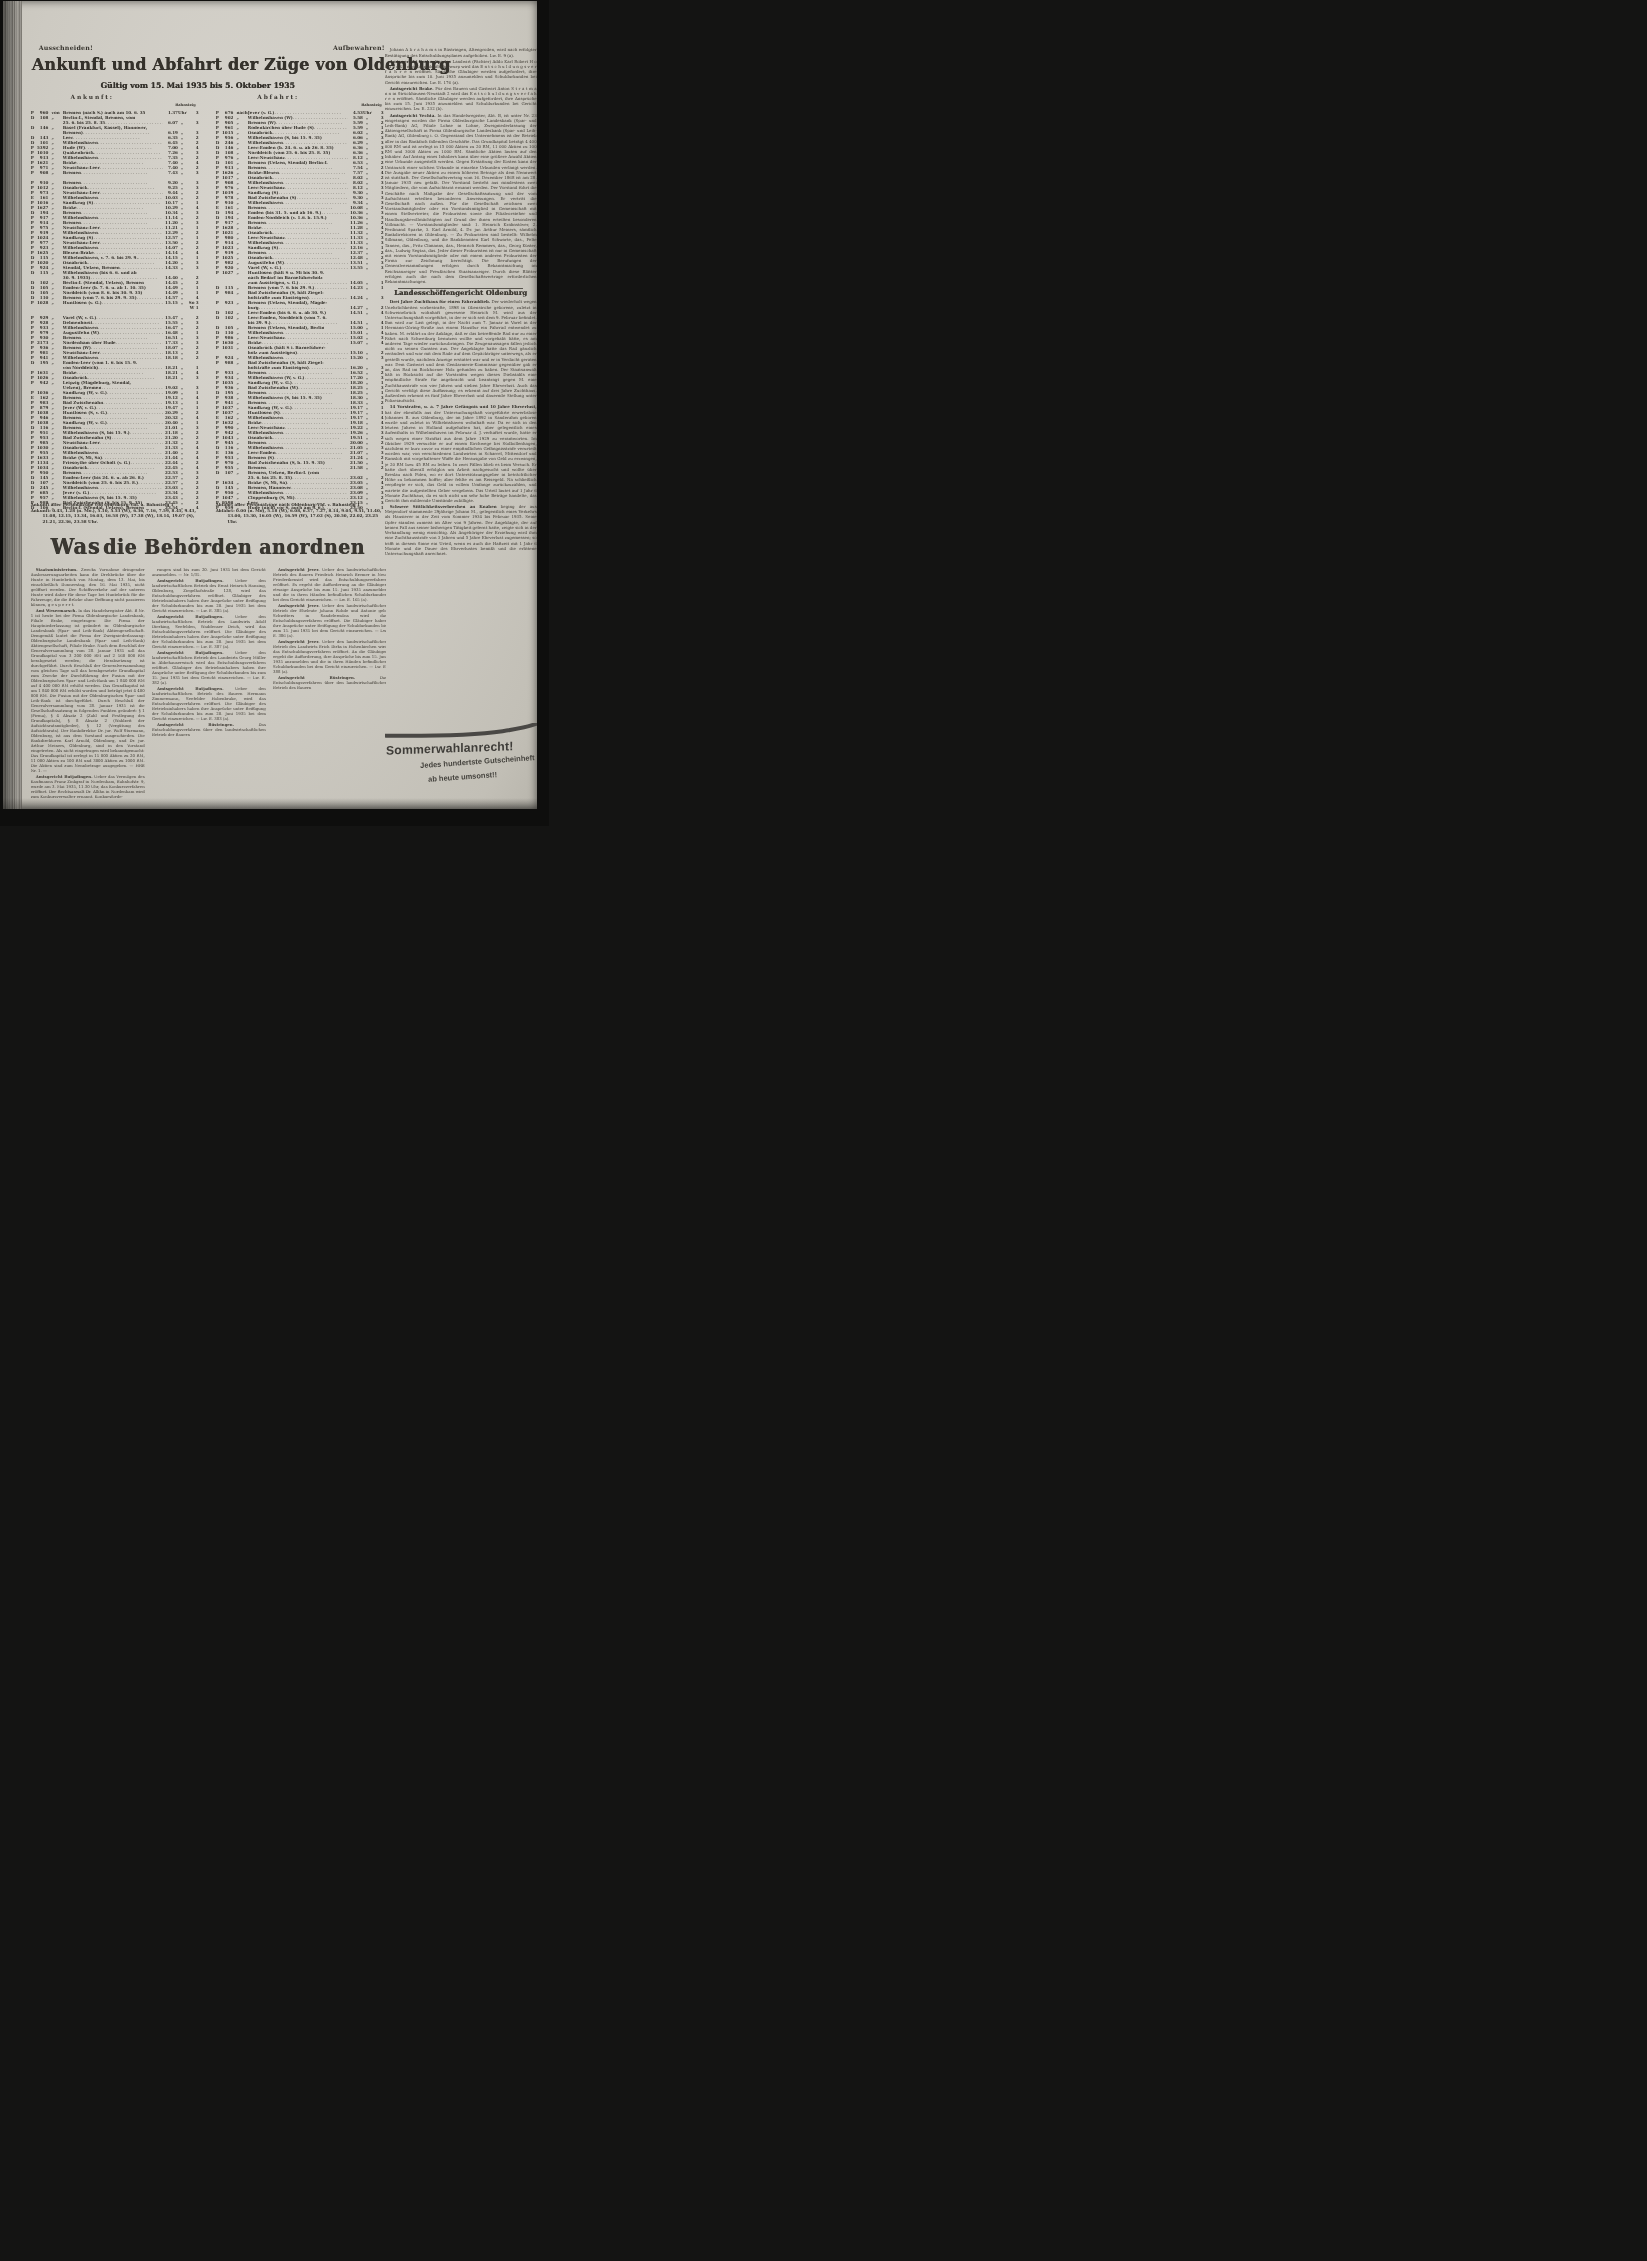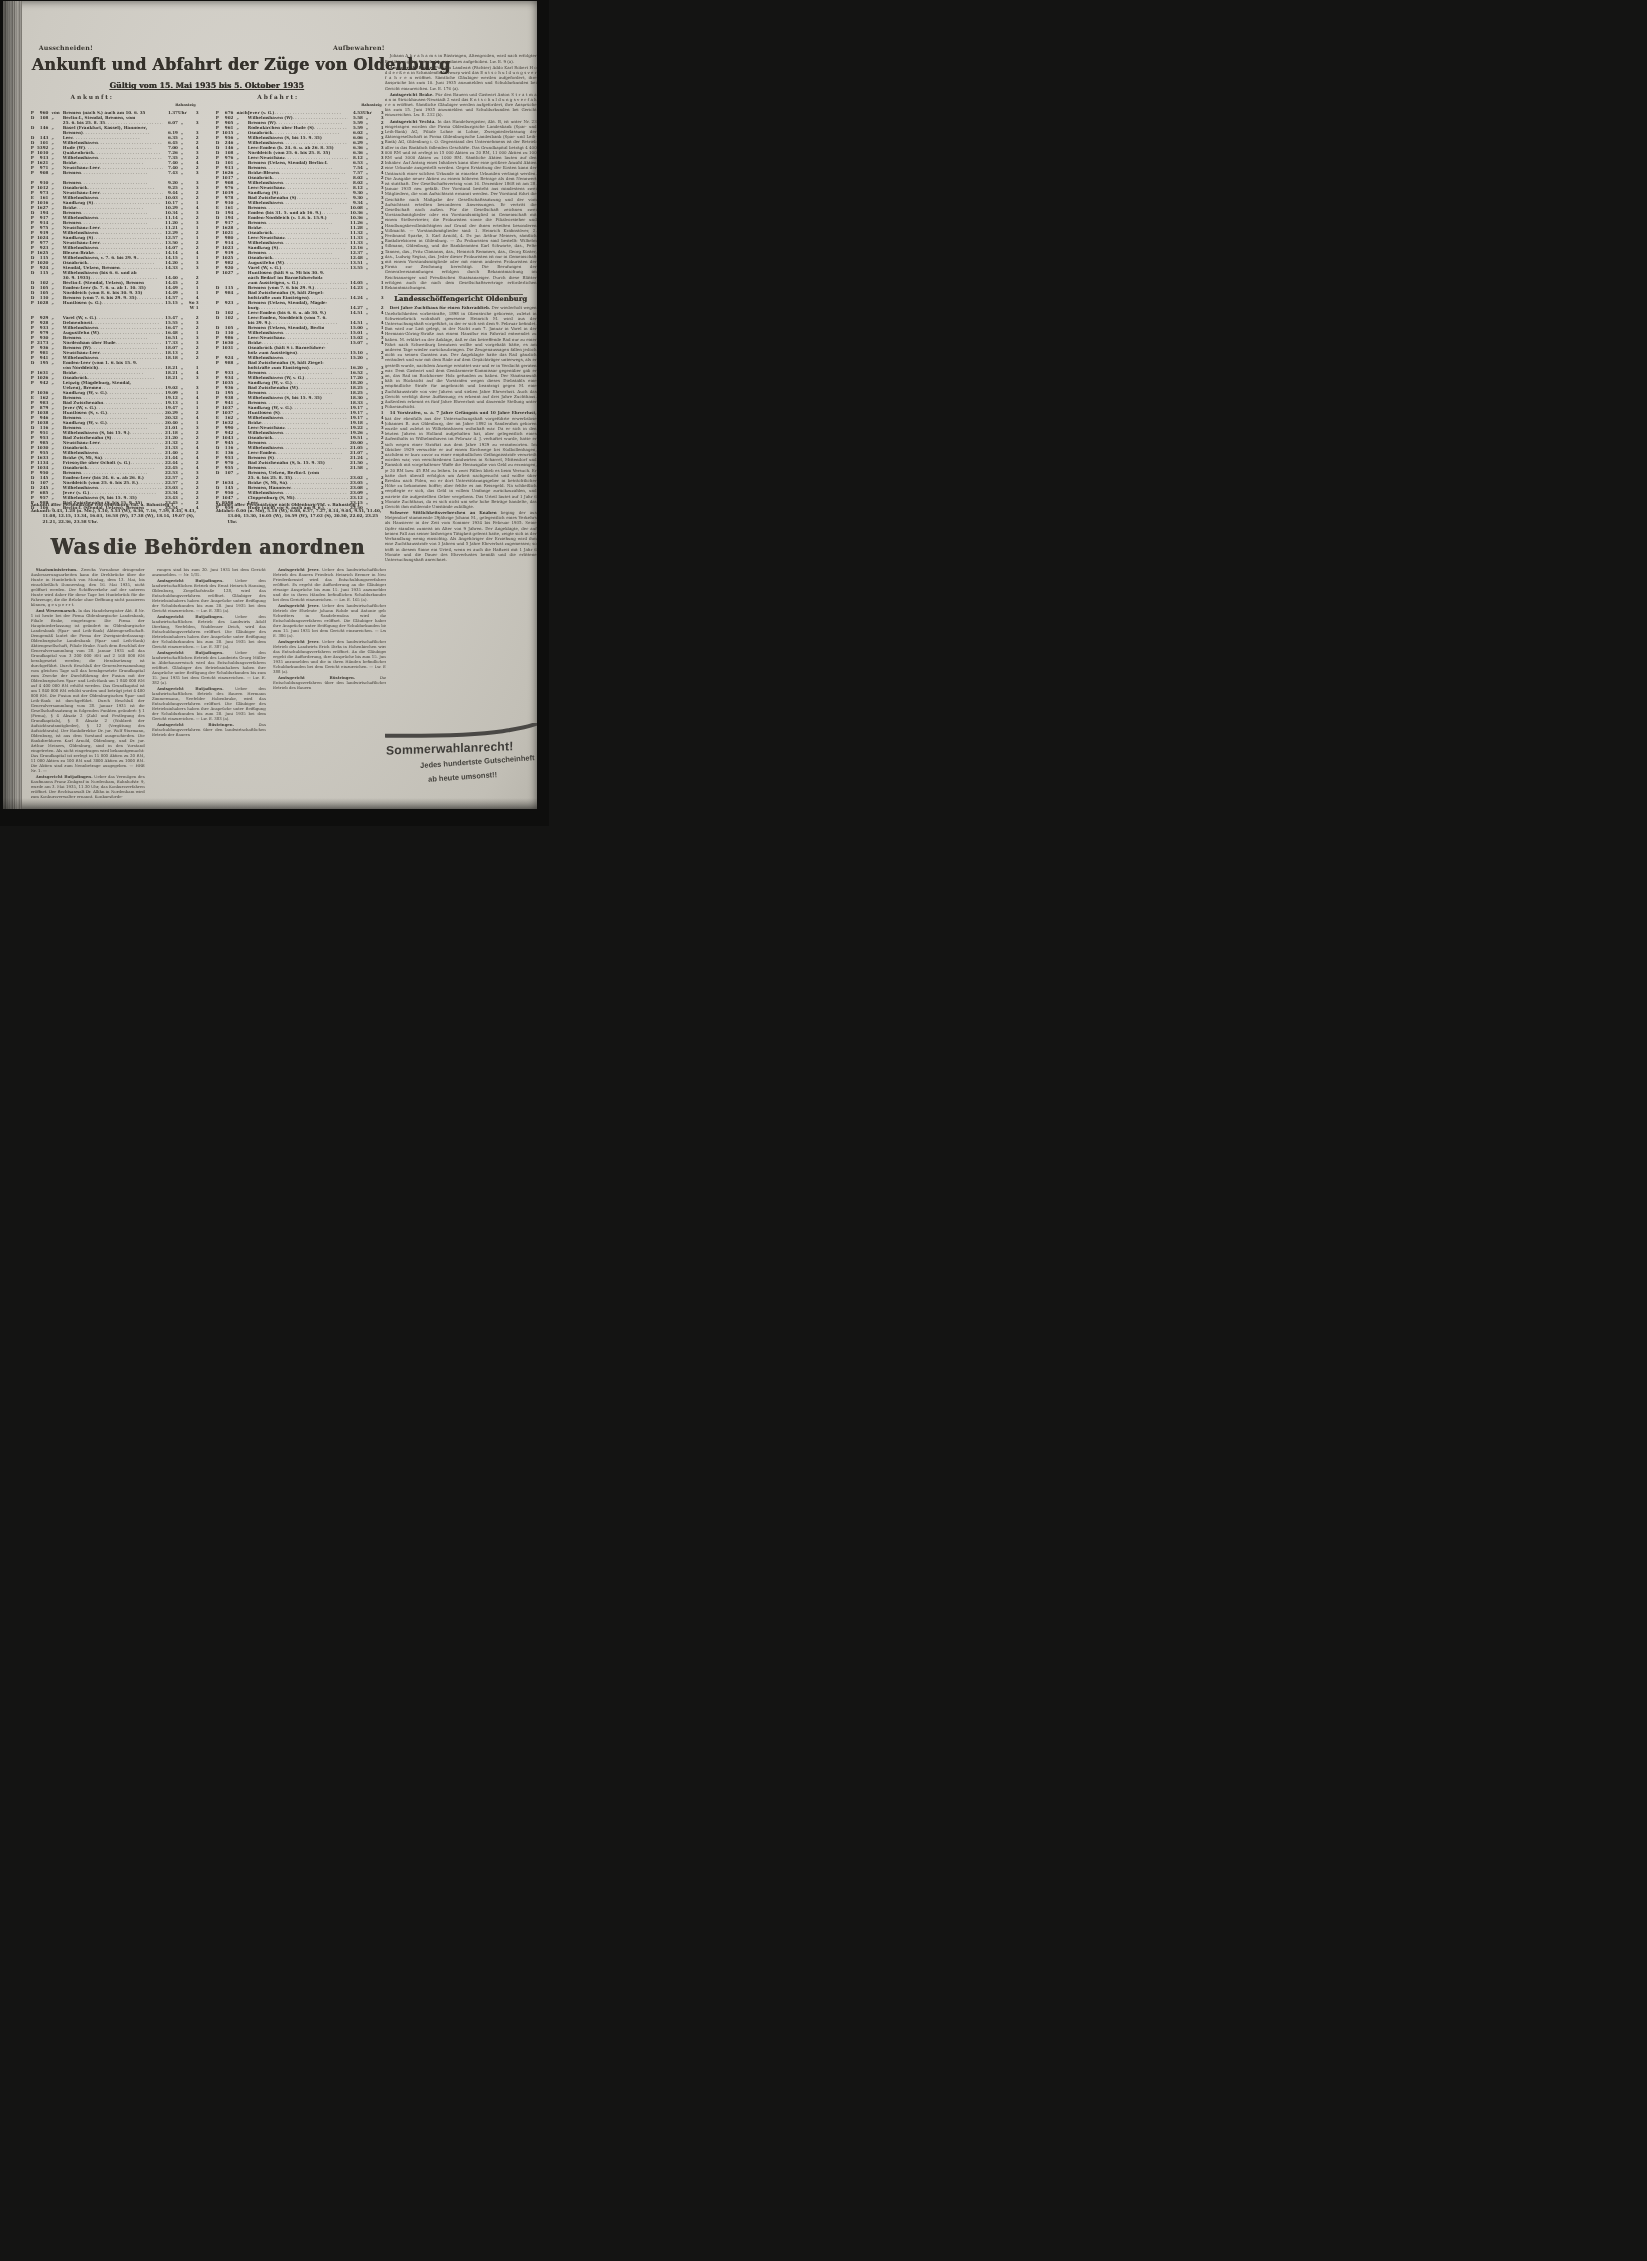--- a/index.html
+++ b/index.html
@@ -14,22 +14,22 @@
          background-blend-mode:multiply;}
   .bottom-shade{position:absolute;left:0;right:0;bottom:0;height:11.8px;
          background:linear-gradient(0deg,rgba(20,20,18,.35),rgba(20,20,18,0));}
 
   
   .masthead{position:absolute;left:36px;width:346px;top:43px;display:flex;justify-content:space-between;}
   .cutkeep{font-size:6.3px;font-weight:bold;letter-spacing:0.2px;}
   .title{position:absolute;left:29px;width:354px;top:54px;text-align:center;
          font-size:16px;font-weight:900;letter-spacing:0.2px;white-space:nowrap;
          text-shadow:0.3px 0 0 #35322c;transform:scaleY(1.08);}
-  .subtitle{position:absolute;left:27px;width:354px;top:80px;text-align:center;
-         font-size:7.7px;font-weight:bold;text-shadow:0.2px 0 0 #35322c;text-decoration:underline;}
+  .subtitle{position:absolute;left:18px;width:354px;top:80px;text-align:center;
+         font-size:7.7px;font-weight:bold;text-shadow:0.2px 0 0 #35322c;}
   .colhead{position:absolute;top:92px;font-size:5.9px;font-weight:bold;letter-spacing:1.8px;text-align:center;width:127px;}
   .colhead.ank{left:26px;} .colhead.abf{left:212px;}
   .bstg{position:absolute;top:102px;width:43px;font-size:3.6px;font-weight:bold;text-align:right;}
   .bstg.b1{left:150px;} .bstg.b2{left:336px;}
 
   
   .tt{position:absolute;top:109px;width:168px;font-size:4.1px;line-height:5px;}
   .tt.ttA{left:28px;} .tt.ttB{left:213px;}
   .row{display:flex;align-items:baseline;min-height:5px;}
   .c{flex:0 0 auto;}
@@ -43,21 +43,21 @@
   .tm{width:15.4px;text-align:right;font-weight:bold;}
   .u{width:8.6px;text-align:center;font-weight:bold;}
   .p{width:12.2px;text-align:right;font-weight:bold;}
   .empty{visibility:visible;}
 
   .ttfoot{position:absolute;top:501px;width:172px;font-size:4.1px;font-weight:bold;line-height:5.2px;}
   .ttfoot.fA{left:28px;} .ttfoot.fB{left:213px;}
   .ttfoot .hang{margin:0.5px 0 0 0;padding-left:11.8px;text-indent:-11.8px;}
 
   
-  .legal{position:absolute;left:382px;top:52px;width:152px;height:677px;overflow:hidden;
+  .legal{position:absolute;left:382px;top:46px;width:152px;height:677px;overflow:hidden;
          font-size:4px;line-height:5.2px;text-align:justify;color:#403c35;}
   .legal p{margin:0 0 0.9px 0;text-indent:5px;}
   .legal b{color:#35322c;}
   .court-rule{border:none;border-top:0.7px solid #55524b;margin:3.6px 13.6px 2.7px 13.6px;}
   .court-head{font-size:6.8px;font-weight:900;text-align:center;margin:0.9px 0 2.7px 0;letter-spacing:0.1px;
               text-shadow:0.2px 0 0 #35322c;}
 
   
   .auth-head{position:absolute;left:28px;width:354px;top:533px;text-align:center;white-space:nowrap;
              font-weight:900;color:#3a3731;text-shadow:0.5px 0 0 #3a3731;transform:scaleY(1.05);}

